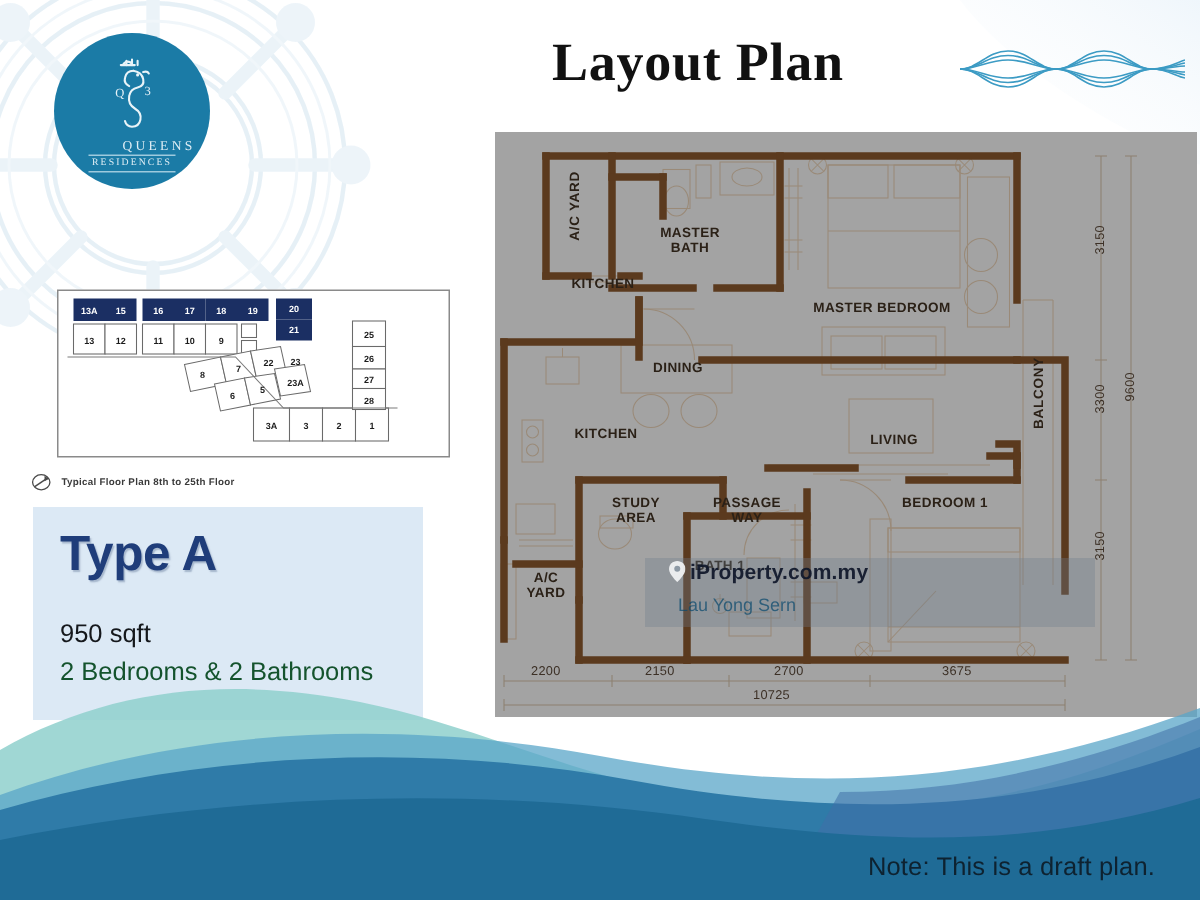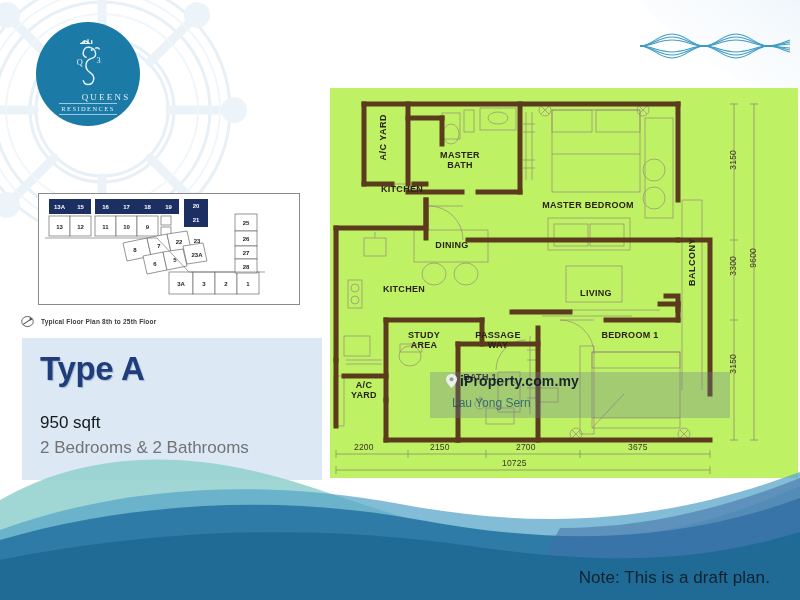--- a/index.html
+++ b/index.html
@@ -39,41 +39,41 @@
   .keyplan svg{display:block;}
   .keyplan-caption{
     position:absolute;left:20px;top:315px;width:280px;
     font-size:6.5px;color:#3a3a3a;font-weight:bold;letter-spacing:.2px;
     display:flex;align-items:center;gap:6px;
   }
   .compass{width:15px;height:13px;flex:none;}
 
   
   .typebox{
-    position:absolute;left:22px;top:338px;width:300px;height:142px;
+    position:absolute;left:22px;top:338px;width:260px;height:142px;
     background:#dce9f5;
   }
   .type-title{
     position:absolute;left:18px;top:12px;
     font-size:33px;font-weight:bold;color:#1f3d7a;letter-spacing:-.3px;
     text-shadow:1px 1px 1px rgba(120,140,170,.55);
   }
   .type-size{position:absolute;left:18px;top:75px;font-size:17px;color:#15181c;}
-  .type-rooms{position:absolute;left:18px;top:100px;font-size:17px;color:#737373;}
+  .type-rooms{position:absolute;left:18px;top:100px;font-size:17px;color:#14532d;}
 
   
   .title{
     position:absolute;left:368px;top:20px;
     font-family:"Liberation Serif", serif;font-weight:bold;font-size:36px;color:#111;
     letter-spacing:.5px;
   }
   .title-orn{position:absolute;left:640px;top:28px;width:150px;height:36px;}
 
   
-  .planwrap{position:absolute;left:330px;top:88px;width:468px;height:390px;background:#bef264;}
+  .planwrap{position:absolute;left:330px;top:88px;width:468px;height:390px;background:#a3a3a3;}
   .planwrap svg{display:block;}
 
   
   .rlbl{
     position:absolute;font-size:9px;font-weight:bold;color:#2b2117;
     letter-spacing:.3px;line-height:10px;text-align:center;white-space:pre;
   }
   .rlbl.vert{writing-mode:vertical-rl;transform:rotate(180deg);letter-spacing:.5px;}
   .dlbl{
     position:absolute;font-size:8.5px;color:#3c3026;letter-spacing:.2px;white-space:nowrap;
@@ -251,20 +251,21 @@
     </svg>
     <span>Typical Floor Plan 8th to 25th Floor</span>
   </div>
 
   <div class="typebox">
     <div class="type-title">Type A</div>
     <div class="type-size">950 sqft</div>
     <div class="type-rooms">2 Bedrooms &amp; 2 Bathrooms</div>
   </div>
 
+  <div class="title">Layout Plan</div>
   <svg class="title-orn" viewBox="0 0 150 36">
     <g fill="none" stroke="#3c9bc4" stroke-width="1.1">
       <path d="M0 18 C12 18 18 6 32 6 C46 6 52 18 64 18 C76 18 82 6 96 6 C110 6 116 18 128 18 C138 18 144 14 150 12"></path>
       <path d="M0 18 C12 18 18 9 32 9 C46 9 52 18 64 18 C76 18 82 9 96 9 C110 9 116 18 128 18 C138 18 144 15 150 14"></path>
       <path d="M0 18 C12 18 18 12 32 12 C46 12 52 18 64 18 C76 18 82 12 96 12 C110 12 116 18 128 18 C138 18 144 16 150 16"></path>
       <path d="M0 18 C12 18 18 24 32 24 C46 24 52 18 64 18 C76 18 82 24 96 24 C110 24 116 18 128 18 C138 18 144 20 150 20"></path>
       <path d="M0 18 C12 18 18 27 32 27 C46 27 52 18 64 18 C76 18 82 27 96 27 C110 27 116 18 128 18 C138 18 144 21 150 22"></path>
       <path d="M0 18 C12 18 18 30 32 30 C46 30 52 18 64 18 C76 18 82 30 96 30 C110 30 116 18 128 18 C138 18 144 23 150 24"></path>
     </g>
   </svg>

